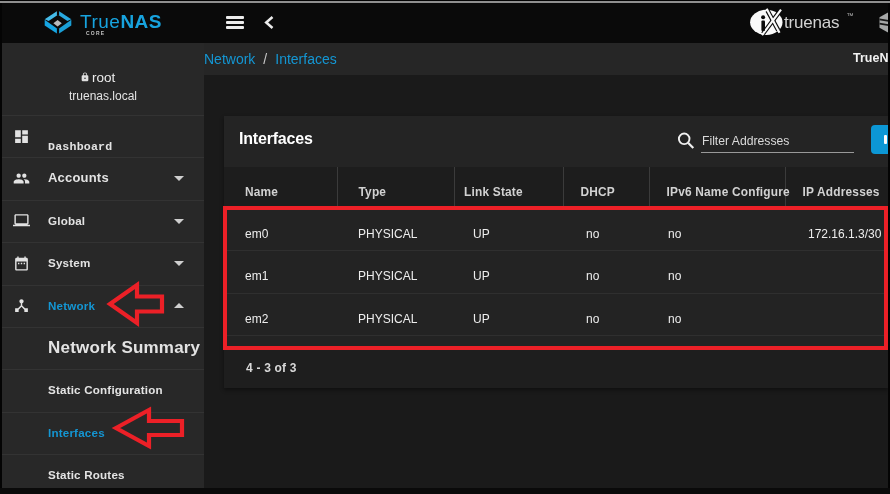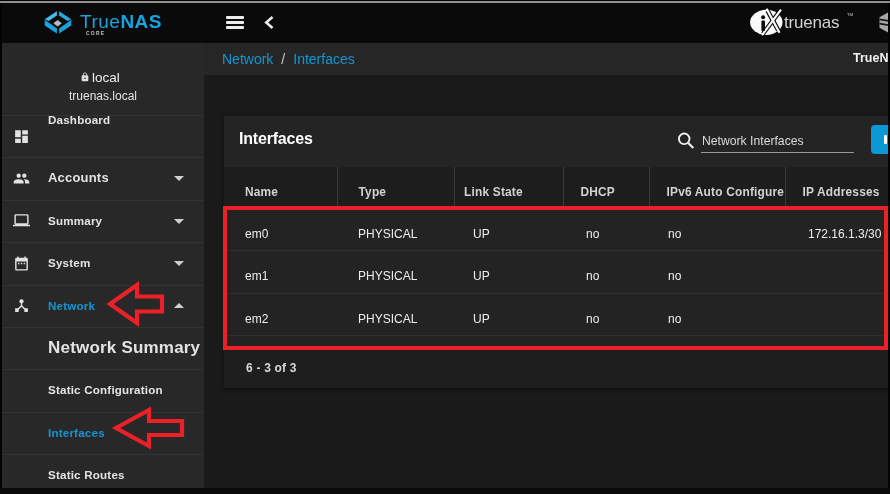--- a/index.html
+++ b/index.html
@@ -53,48 +53,48 @@
 <div class="abs" style="left:784px;top:14.3px;font-size:17px;line-height:17px;color:#d2d2d2;letter-spacing:-0.2px;">truenas</div>
 <div class="abs" style="left:846.5px;top:12px;font-size:7px;color:#b5b5b5;">™</div>
 
 <svg class="abs" style="left:879px;top:12px;" width="18" height="21" viewBox="0 0 18 21">
   <polygon points="9,0.5 17.5,5.2 17.5,15.8 9,20.5 0.5,15.8 0.5,5.2" fill="#a6a8a8"></polygon>
   <line x1="0.5" y1="7.4" x2="17.5" y2="10.2" stroke="#181818" stroke-width="1.8"></line>
   <line x1="0.5" y1="11.6" x2="17.5" y2="14.4" stroke="#181818" stroke-width="1.8"></line>
 </svg>
 
 <div class="abs" style="left:204px;top:43px;width:684px;height:32px;background:#262626;"></div>
-<div class="abs" style="left:222px;top:43px;height:32px;line-height:32px;font-size:14px;color:#1496d3;white-space:nowrap;">Network<span style="color:#c7c7c7;margin:0 8px;">/</span>Interfaces</div>
+<div class="abs" style="left:204px;top:43px;height:32px;line-height:32px;font-size:14px;color:#1496d3;white-space:nowrap;">Network<span style="color:#c7c7c7;margin:0 8px;">/</span>Interfaces</div>
 <div class="abs" style="left:853px;top:43px;height:32px;line-height:31px;width:35px;overflow:hidden;font-size:12.5px;font-weight:bold;color:#f2f2f2;white-space:nowrap;">TrueNAS</div>
 
 <div class="abs" style="left:2px;top:43px;width:202px;height:445px;background:#282828;"></div>
 
 <svg class="abs" style="left:80px;top:71px;" width="10" height="12" viewBox="0 0 24 24">
   <path d="M18 8h-1V6c0-2.76-2.24-5-5-5S7 3.24 7 6v2H6c-1.1 0-2 .9-2 2v10c0 1.1.9 2 2 2h12c1.1 0 2-.9 2-2V10c0-1.1-.9-2-2-2zm-6 9c-1.1 0-2-.9-2-2s.9-2 2-2 2 .9 2 2-.9 2-2 2zm3.1-9H8.9V6c0-1.71 1.39-3.1 3.1-3.1 1.71 0 3.1 1.39 3.1 3.1v2z" fill="#e0e0e0"></path>
 </svg>
-<div class="abs" style="left:92px;top:71px;font-size:13.5px;line-height:14px;color:#ededed;">local</div>
+<div class="abs" style="left:92px;top:71px;font-size:13.5px;line-height:14px;color:#ededed;">root</div>
 <div class="abs" style="left:2px;top:88.5px;width:202px;text-align:center;font-size:12px;line-height:14px;color:#e3e3e3;">truenas.local</div>
 
 <div id="menu">
 <div class="abs" style="left:2px;top:115px;width:202px;height:1px;background:#333333;"></div>
     <svg class="abs" style="left:13px;top:127.5px;" width="17" height="17" viewBox="0 0 24 24">
       <path d="M3 13h8V3H3v10zm0 8h8v-6H3v6zm10 0h8V11h-8v10zm0-18v6h8V3h-8z" fill="#e2e2e2"></path>
     </svg>
-    <div class="abs" style="left:48px;top:99px;height:42.4px;line-height:42.4px;font-size:11.6px;font-weight:bold;letter-spacing:0.2px;color:#e3e3e3;white-space:nowrap;">Dashboard</div>
+    <div class="abs" style="left:48px;top:126px;height:42.4px;line-height:42.4px;font-size:11.6px;font-weight:bold;letter-spacing:0.2px;color:#e3e3e3;white-space:nowrap;font-family:Liberation Mono, monospace;">Dashboard</div>
     <div class="abs" style="left:2px;top:157.4px;width:202px;height:1px;background:#333333;"></div>
     <svg class="abs" style="left:13px;top:169.9px;" width="17" height="17" viewBox="0 0 24 24">
       <path d="M16 11c1.66 0 2.99-1.34 2.99-3S17.66 5 16 5c-1.66 0-3 1.34-3 3s1.34 3 3 3zm-8 0c1.66 0 2.99-1.34 2.99-3S9.66 5 8 5C6.34 5 5 6.34 5 8s1.34 3 3 3zm0 2c-2.33 0-7 1.17-7 3.5V19h14v-2.5c0-2.33-4.67-3.5-7-3.5zm8 0c-.29 0-.62.02-.97.05 1.16.84 1.97 1.97 1.97 3.45V19h6v-2.5c0-2.33-4.67-3.5-7-3.5z" fill="#e2e2e2"></path>
     </svg>
     <div class="abs" style="left:48px;top:157.4px;height:42.4px;line-height:42.4px;font-size:13px;font-weight:bold;letter-spacing:0.2px;color:#e3e3e3;white-space:nowrap;">Accounts</div>
     <div class="abs" style="left:174px;top:176.4px;width:0;height:0;border-left:5px solid transparent;border-right:5px solid transparent;border-top:5.5px solid #cfcfcf;"></div>
     <div class="abs" style="left:2px;top:199.8px;width:202px;height:1px;background:#333333;"></div>
     <svg class="abs" style="left:13px;top:212.3px;" width="17" height="17" viewBox="0 0 24 24">
       <path d="M20 18c1.1 0 1.99-.9 1.99-2L22 5c0-1.1-.9-2-2-2H4c-1.1 0-2 .9-2 2v11c0 1.1.9 2 2 2H0v2h24v-2h-4zM4 5h16v11H4V5z" fill="#e2e2e2"></path>
     </svg>
-    <div class="abs" style="left:48px;top:199.8px;height:42.4px;line-height:42.4px;font-size:11.6px;font-weight:bold;letter-spacing:0.2px;color:#e3e3e3;white-space:nowrap;">Summary</div>
+    <div class="abs" style="left:48px;top:199.8px;height:42.4px;line-height:42.4px;font-size:11.6px;font-weight:bold;letter-spacing:0.2px;color:#e3e3e3;white-space:nowrap;">Global</div>
     <div class="abs" style="left:174px;top:218.8px;width:0;height:0;border-left:5px solid transparent;border-right:5px solid transparent;border-top:5.5px solid #cfcfcf;"></div>
     <div class="abs" style="left:2px;top:242.2px;width:202px;height:1px;background:#333333;"></div>
     <svg class="abs" style="left:13px;top:254.7px;" width="17" height="17" viewBox="0 0 24 24">
       <path d="M9 11H7v2h2v-2zm4 0h-2v2h2v-2zm4 0h-2v2h2v-2zm2-7h-1V2h-2v2H8V2H6v2H5c-1.11 0-1.99.9-1.99 2L3 20c0 1.1.89 2 2 2h14c1.1 0 2-.9 2-2V6c0-1.1-.9-2-2-2zm0 16H5V9h14v11z" fill="#e2e2e2"></path>
     </svg>
     <div class="abs" style="left:48px;top:242.2px;height:42.4px;line-height:42.4px;font-size:11.6px;font-weight:bold;letter-spacing:0.2px;color:#e3e3e3;white-space:nowrap;">System</div>
     <div class="abs" style="left:174px;top:261.2px;width:0;height:0;border-left:5px solid transparent;border-right:5px solid transparent;border-top:5.5px solid #cfcfcf;"></div>
     <div class="abs" style="left:2px;top:284.6px;width:202px;height:1px;background:#333333;"></div>
     <svg class="abs" style="left:13px;top:297.1px;" width="17" height="17" viewBox="0 0 24 24">
       <path d="M17 16l-4-4V8.82C14.16 8.4 15 7.3 15 6c0-1.66-1.34-3-3-3S9 4.34 9 6c0 1.3.84 2.4 2 2.82V12l-4 4H3v5h5v-3.05l4-4.2 4 4.2V21h5v-5h-4z" fill="#e2e2e2"></path>
@@ -114,37 +114,37 @@
 <div class="abs" style="left:204px;top:75px;width:684px;height:413px;background:#1a1a1a;"></div>
 
 <div class="abs" style="left:224px;top:116px;width:664px;height:272px;background:#242424;box-shadow:0 2px 4px rgba(0,0,0,0.45);"></div>
 
 <div class="abs" style="left:239px;top:129.5px;font-size:16px;font-weight:bold;color:#ffffff;letter-spacing:-0.2px;">Interfaces</div>
 
 <svg class="abs" style="left:677px;top:131px;" width="18" height="19" viewBox="0 0 18 19">
   <circle cx="7.2" cy="7.8" r="5.3" fill="none" stroke="#f0f0f0" stroke-width="1.9"></circle>
   <line x1="11.3" y1="11.9" x2="16.3" y2="17" stroke="#f0f0f0" stroke-width="2.2"></line>
 </svg>
-<div class="abs" style="left:702px;top:134px;font-size:12.2px;line-height:15px;color:#dadada;">Network Interfaces</div>
+<div class="abs" style="left:702px;top:134px;font-size:12.2px;line-height:15px;color:#dadada;">Filter Addresses</div>
 <div class="abs" style="left:701px;top:151.6px;width:153px;height:1.2px;background:#999999;"></div>
 
 <div class="abs" style="left:871px;top:125px;width:17px;height:29px;background:#0c97d5;border-radius:4px 0 0 4px;"></div>
 <div class="abs" style="left:884px;top:134.5px;width:3px;height:9px;background:#fdfdfd;border-radius:1px;"></div>
 
 <div class="abs" style="left:224px;top:167px;width:664px;height:40px;background:#1d1d1d;"></div>
 <div class="abs" style="left:337px;top:167px;width:1px;height:40px;background:#3b3b3b;"></div>
 <div class="abs" style="left:454px;top:167px;width:1px;height:40px;background:#3b3b3b;"></div>
 <div class="abs" style="left:563px;top:167px;width:1px;height:40px;background:#3b3b3b;"></div>
 <div class="abs" style="left:649px;top:167px;width:1px;height:40px;background:#3b3b3b;"></div>
 <div class="abs" style="left:785px;top:167px;width:1px;height:40px;background:#3b3b3b;"></div>
 <div class="abs hdr" style="left:245px;text-align:right;">Name</div>
 <div class="abs hdr" style="left:358.5px;">Type</div>
 <div class="abs hdr" style="left:464px;">Link State</div>
 <div class="abs hdr" style="left:580.5px;">DHCP</div>
-<div class="abs hdr" style="left:666.5px;">IPv6 Auto Configure</div>
+<div class="abs hdr" style="left:666.5px;">IPv6 Name Configure</div>
 <div class="abs hdr" style="left:802.5px;">IP Addresses</div>
 
 <div class="abs" style="left:224px;top:207px;width:664px;height:143px;background:#232323;"></div>
 <div class="abs" style="left:224px;top:250px;width:664px;height:1px;background:#2f2f2f;"></div>
 <div class="abs" style="left:224px;top:292.5px;width:664px;height:1px;background:#2f2f2f;"></div>
 <div class="abs" style="left:224px;top:335px;width:664px;height:1px;background:#2f2f2f;"></div>
 
 <div class="abs cell" style="left:245px;top:209px;">em0</div>
 <div class="abs cell" style="left:358px;top:209px;">PHYSICAL</div>
 <div class="abs cell" style="left:473px;top:209px;">UP</div>
@@ -158,21 +158,21 @@
 <div class="abs cell" style="left:586px;top:251.4px;">no</div>
 <div class="abs cell" style="left:668px;top:251.4px;">no</div>
 
 <div class="abs cell" style="left:245px;top:293.7px;">em2</div>
 <div class="abs cell" style="left:358px;top:293.7px;">PHYSICAL</div>
 <div class="abs cell" style="left:473px;top:293.7px;">UP</div>
 <div class="abs cell" style="left:586px;top:293.7px;">no</div>
 <div class="abs cell" style="left:668px;top:293.7px;">no</div>
 
 <div class="abs" style="left:224px;top:350px;width:664px;height:38px;background:#1e1e1e;"></div>
-<div class="abs" style="left:246px;top:360.5px;font-size:12px;font-weight:bold;color:#d8d8d8;letter-spacing:0.2px;">6 - 3 of 3</div>
+<div class="abs" style="left:246px;top:360.5px;font-size:12px;font-weight:bold;color:#d8d8d8;letter-spacing:0.2px;">4 - 3 of 3</div>
 
 <div class="abs" style="left:223px;top:206px;width:665px;height:144px;border:4px solid #ec2027;"></div>
 
 <svg class="abs" style="left:105px;top:280px;" width="62" height="48" viewBox="0 0 62 48">
   <polygon points="5,24 32,5 32,16.5 57,16.5 57,31.5 32,31.5 32,43" fill="none" stroke="#ec2027" stroke-width="4.2"></polygon>
 </svg>
 <svg class="abs" style="left:111px;top:405px;" width="76" height="46" viewBox="0 0 76 46">
   <polygon points="5,23 38,5 38,16 71,16 71,30 38,30 38,41" fill="none" stroke="#ec2027" stroke-width="4.2"></polygon>
 </svg>
 

